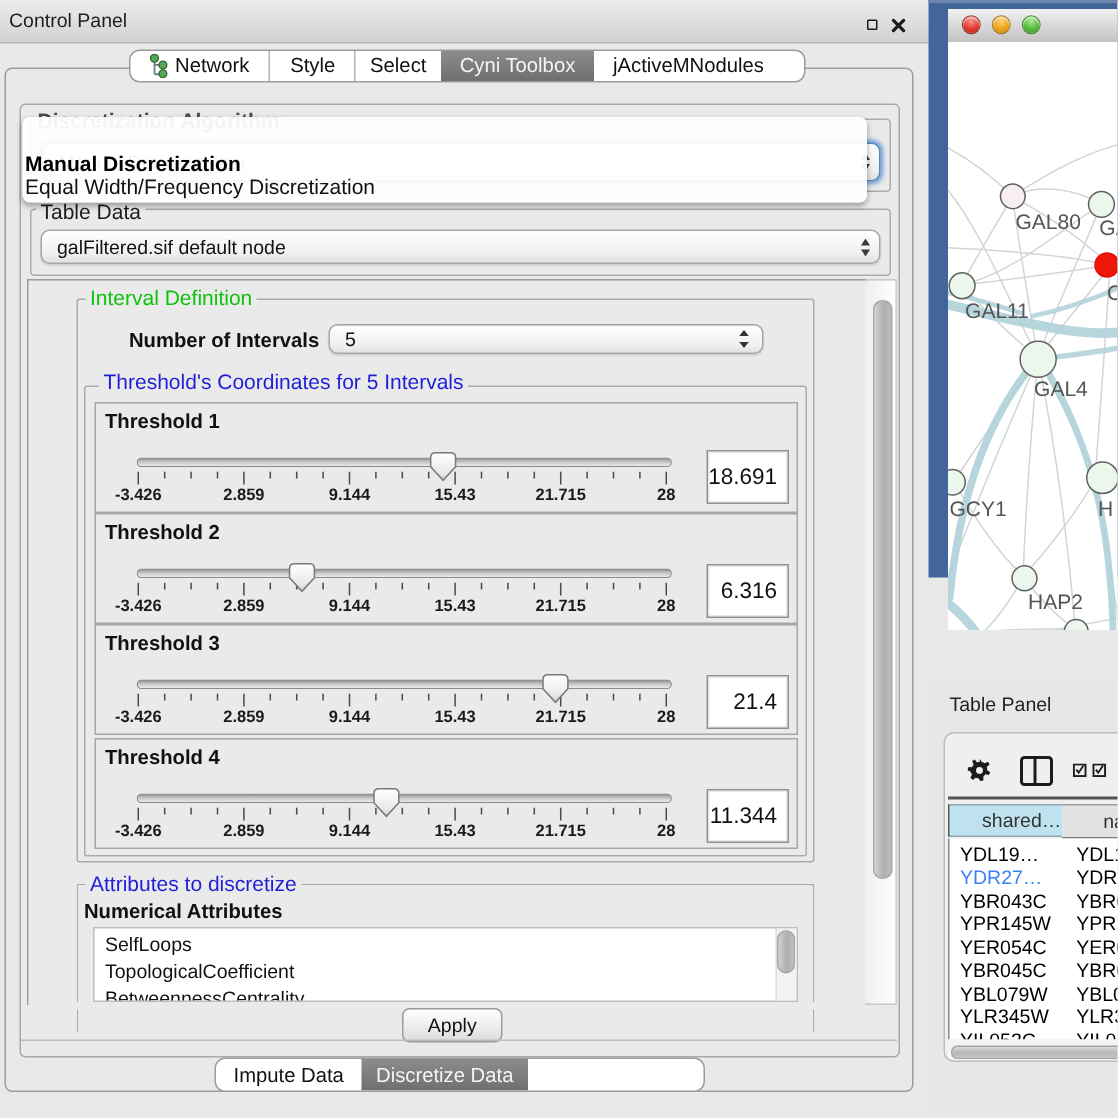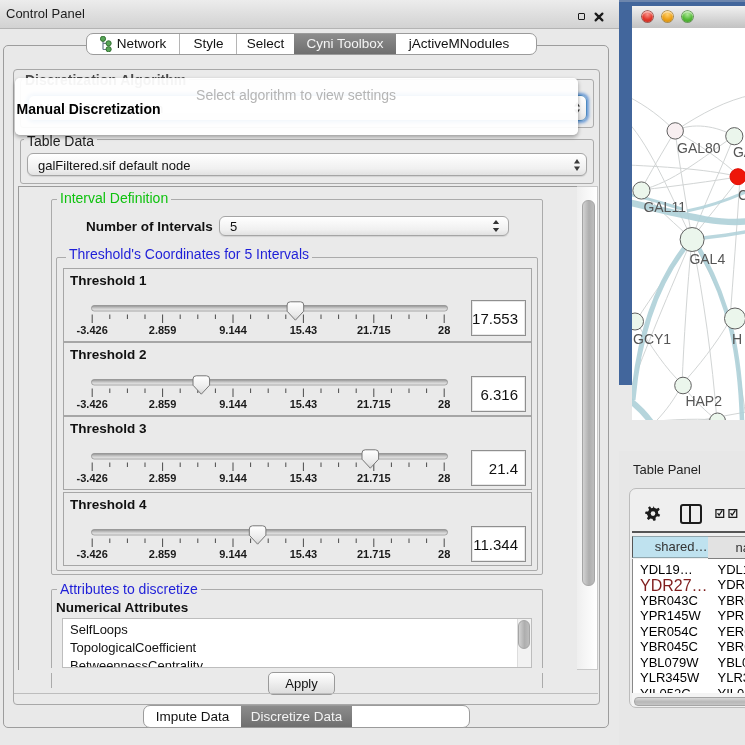--- a/index.html
+++ b/index.html
@@ -170,21 +170,21 @@
       <text x="28.2" y="38.5" font-size="11" font-weight="bold" fill="#1a1a1a" text-anchor="middle" font-family="Liberation Sans">-3.426</text>
       <text x="98.60000000000001" y="38.5" font-size="11" font-weight="bold" fill="#1a1a1a" text-anchor="middle" font-family="Liberation Sans">2.859</text>
       <text x="169" y="38.5" font-size="11" font-weight="bold" fill="#1a1a1a" text-anchor="middle" font-family="Liberation Sans">9.144</text>
       <text x="239.4" y="38.5" font-size="11" font-weight="bold" fill="#1a1a1a" text-anchor="middle" font-family="Liberation Sans">15.43</text>
       <text x="309.8" y="38.5" font-size="11" font-weight="bold" fill="#1a1a1a" text-anchor="middle" font-family="Liberation Sans">21.715</text>
       <text x="380.2" y="38.5" font-size="11" font-weight="bold" fill="#1a1a1a" text-anchor="middle" font-family="Liberation Sans">28</text>
       <path d="M223.1 10 Q223.1 6.8 226.3 6.8 L236.5 6.8 Q239.70000000000002 6.8 239.70000000000002 10 L239.70000000000002 16.2 L231.4 25.2 L223.1 16.2 Z" fill="url(#th0)" stroke="#787878" stroke-width="1"></path>
     </svg>
 </div>
 <div class="valbox" style="top:300px;">
-    <div class="v">17.553</div>
+    <div class="v">18.691</div>
   </div>
 
 <div class="thbox" style="top:342px;text-decoration:underline;">
   <div class="thtitle">Threshold 2</div>
   <svg class="abs" style="left:0;top:26px;" width="467" height="46" viewBox="0 0 467 46">
       <defs>
         <linearGradient id="tg1" x1="0" y1="0" x2="0" y2="1">
           <stop offset="0" stop-color="#8f8f8f"></stop>
           <stop offset="0.45" stop-color="#c7c7c7"></stop>
           <stop offset="1" stop-color="#efefef"></stop>
@@ -342,22 +342,22 @@
 </div>
 
 <div class="abs" style="left:19px;top:668px;width:558px;height:5px;background:#eaeaea;"></div>
 
 <div class="aquabtn" style="left:268px;top:672px;width:65px;height:21px;">Apply</div>
 <div class="abs" style="left:14px;top:693px;width:584px;height:1px;background:#bdbdbd;"></div>
 
 <div class="abs" id="popup" style="left:14.6px;top:78px;width:563px;height:57px;
   background:rgba(255,255,255,0.94);border-radius:5px;
   box-shadow:0 2px 4px rgba(0,0,0,0.35);">
-  <div class="lbl" style="left:0;right:0;top:9px;text-align:center;font-size:14px;color:#b5b5b5;">Select algorithm to view settings</div>
   <div class="lbl" style="left:2px;top:23px;font-size:14px;font-weight:bold;color:#000;">Manual Discretization</div>
+  <div class="lbl" style="left:2px;top:38px;font-size:14px;color:#111;">Equal Width/Frequency Discretization</div>
 </div>
 
 <div class="abs" id="netwin" style="left:619px;top:0;width:126px;height:385px;background:#42669c;">
   <div class="abs" style="left:0;top:0;width:126px;height:2px;background:#6d86ad;"></div>
   <div class="abs" style="left:12.5px;top:6px;width:113.5px;height:21.5px;
      background:linear-gradient(#f1f1f1,#c2c2c2);border-bottom:1px solid #9a9a9a;">
     <div class="abs tl" style="left:10px;top:5.2px;width:11px;height:11px;border-radius:50%;
       background:radial-gradient(circle at 50% 30%, #f9948b 0%, #e2372b 55%, #bf2a1f 100%);
       box-shadow:inset 0 1.5px 1px rgba(255,255,255,0.55), 0 0 0 0.8px rgba(125,30,22,0.85);"></div>
     <div class="abs tl" style="left:30px;top:5.2px;width:11px;height:11px;border-radius:50%;
@@ -447,21 +447,21 @@
     <div class="abs" style="left:2.3px;top:46.5px;width:74.5px;height:20px;background:#bfe2ef;
        border:1px solid #8fa6ad;border-left:1.5px solid #555;
        font-size:13px;color:#333;display:flex;align-items:center;justify-content:flex-end;padding-right:4px;box-sizing:content-box;">shared…</div>
     <div class="abs" style="left:78.8px;top:46.5px;width:51px;height:21.5px;background:#e2e2e2;
        border-top:1px solid #9c9c9c;border-bottom:1px solid #808080;
        font-size:13px;color:#333;display:flex;align-items:center;padding-left:27px;">na</div>
 
     <div class="abs" id="trows" style="left:2.3px;top:69.5px;width:128px;height:134px;background:#ffffff;border-left:1px solid #888;overflow:hidden;">
         <div class="lbl" style="left:7px;top:3px;font-size:13px;color:#000;">YDL19…</div>
         <div class="lbl" style="left:84.5px;top:3px;font-size:13px;color:#000;">YDL1</div>
-        <div class="lbl" style="left:7px;top:18.5px;font-size:16px;color:#7f1d1d;">YDR27…</div>
+        <div class="lbl" style="left:7px;top:18.5px;font-size:13px;color:#3b82f6;">YDR27…</div>
         <div class="lbl" style="left:84.5px;top:18.5px;font-size:13px;color:#000;">YDR2</div>
         <div class="lbl" style="left:7px;top:34px;font-size:13px;color:#000;">YBR043C</div>
         <div class="lbl" style="left:84.5px;top:34px;font-size:13px;color:#000;">YBR0</div>
         <div class="lbl" style="left:7px;top:49.5px;font-size:13px;color:#000;">YPR145W</div>
         <div class="lbl" style="left:84.5px;top:49.5px;font-size:13px;color:#000;">YPR1</div>
         <div class="lbl" style="left:7px;top:65px;font-size:13px;color:#000;">YER054C</div>
         <div class="lbl" style="left:84.5px;top:65px;font-size:13px;color:#000;">YER0</div>
         <div class="lbl" style="left:7px;top:80.5px;font-size:13px;color:#000;">YBR045C</div>
         <div class="lbl" style="left:84.5px;top:80.5px;font-size:13px;color:#000;">YBR0</div>
         <div class="lbl" style="left:7px;top:96px;font-size:13px;color:#000;">YBL079W</div>

